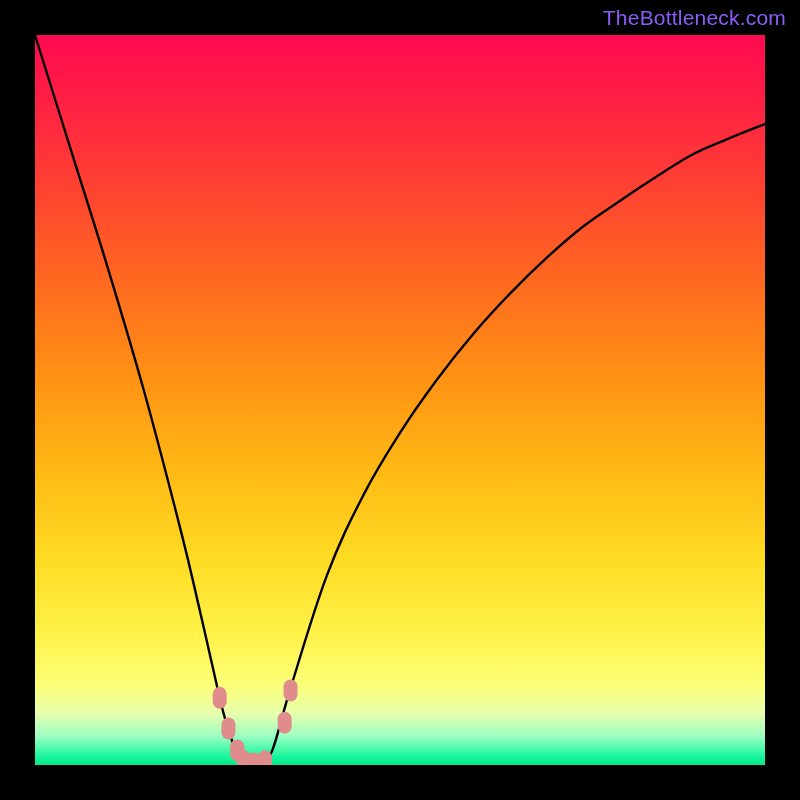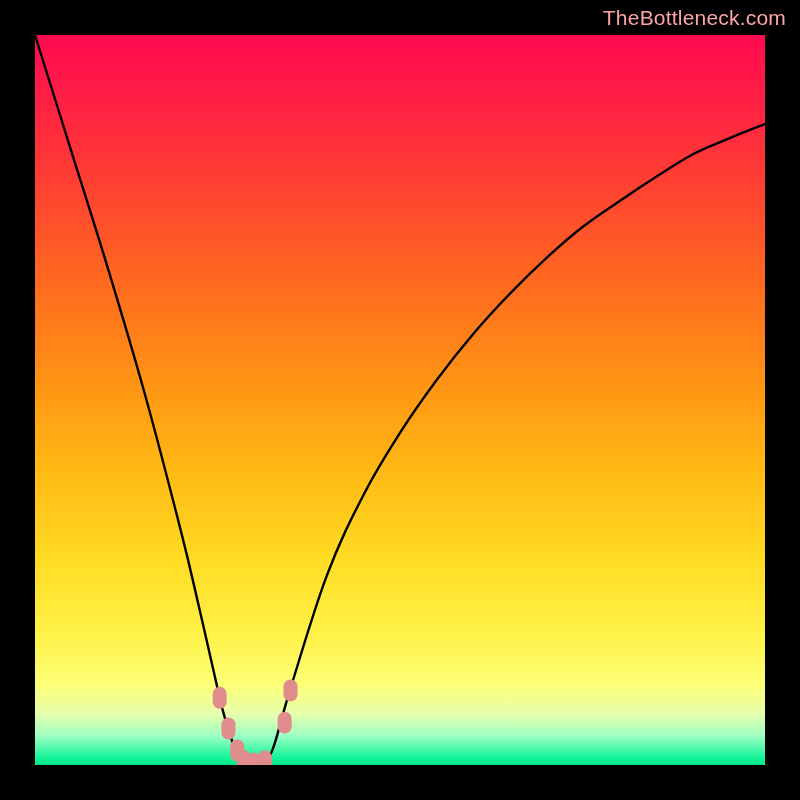--- a/index.html
+++ b/index.html
@@ -8,21 +8,21 @@
     height: 800px;
     background: #000;
     position: relative;
     overflow: hidden;
     font-family: Arial, Helvetica, sans-serif;
   }
   .watermark {
     position: absolute;
     top: 6px;
     right: 14px;
-    color: #fca5a5;
+    color: #8b5cf6;
     font-size: 21px;
     font-weight: 500;
     font-family: "Helvetica Neue", Arial, sans-serif;
     z-index: 10;
     letter-spacing: 0.2px;
   }
   .plot {
     position: absolute;
     top: 35px;
     left: 35px;

